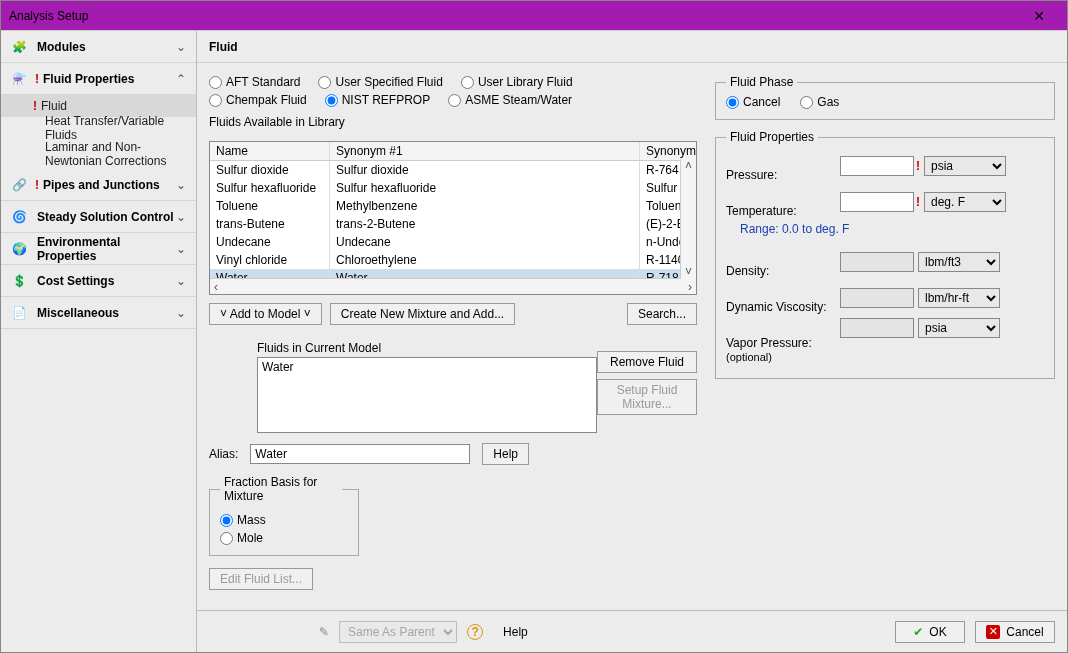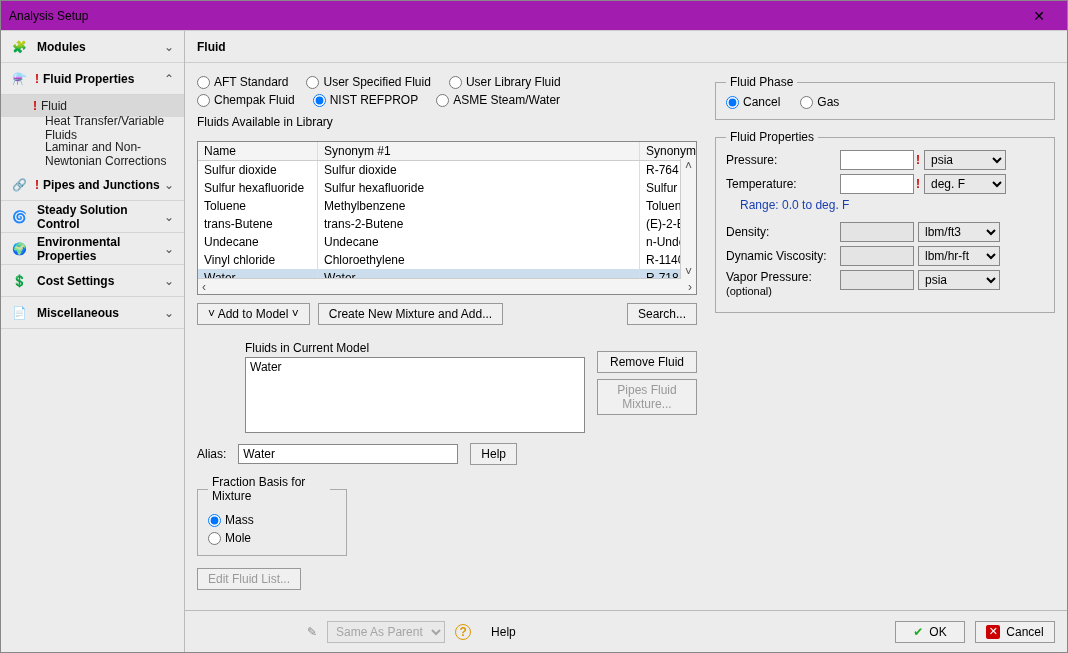--- a/index.html
+++ b/index.html
@@ -39,21 +39,21 @@
 .btnrow { display:flex; gap:8px; margin-top:8px; align-items:flex-end;}
 .btn { background:#f0f0f0; border:1px solid #999; padding:3px 10px; cursor:pointer; display:inline-flex; align-items:center; gap:6px;}
 .btn:disabled, .btn.disabled { color:#999; cursor:default; }
 .currbox { background:#fff; border:1px solid #888; height:76px; padding:2px 4px; margin-top:2px; width:340px;}
 .aliasrow{ display:flex; align-items:center; gap:12px; margin-top:10px;}
 .aliasrow input[type=text]{ width:220px; border:1px solid #888; padding:2px 4px; background:#fff;}
 fieldset { border:1px solid #aaa; margin:0; padding:6px 16px 10px 10px; }
 legend { padding:0 4px; }
 .fieldset-row{ display:flex; align-items:center; gap:6px; margin-top:4px;}
 .proprow{ display:flex; align-items:center; margin-bottom:4px; gap:4px;}
-.proprow .plabel{ width:110px; }
+.proprow .plabel{ width:110px;margin-top:18px; }
 .proprow input[type=text]{ width:74px; border:1px solid #888; padding:2px 2px; background:#fff;}
 .proprow input.ro{ background:#e4e4e4; }
 .proprow select{ width:82px; border:1px solid #888; background:#e8e8e8; padding:1px 2px;}
 .err{ color:#c00; font-weight:bold; margin-left:-2px; }
 .rangeline{ color:#1a3fb0; margin:2px 0 10px 14px; }
 .footer { height:42px; border-top:1px solid #bbb; background:#ececec; display:flex; align-items:center; padding:0 12px; gap:10px;}
 .footer .spacer{flex:1;}
 .okicon{color:#2a2;} .cancelicon{background:#c00;color:#fff;width:14px;height:14px;display:inline-flex;align-items:center;justify-content:center;font-size:11px;border-radius:2px;}
 select.sameas{border:1px solid #aaa;background:#e8e8e8;padding:2px 4px;color:#888;}
 </style>
@@ -205,30 +205,30 @@
               </div>
           </div>
 
           <div class="btnrow">
             <button class="btn">˅  Add to Model  ˅</button>
             <button class="btn">Create New Mixture and Add...</button>
             <span style="flex:1"></span>
             <button class="btn">Search...</button>
           </div>
 
-          <div style="display:flex; gap:12px; margin-top:8px;margin-left:48px;">
+          <div style="display:flex; margin-top:8px;margin-left:48px;">
             <div>
               <div class="seclabel">Fluids in Current Model</div>
               <div class="currbox">
                 <div>Water</div>
               </div>
             </div>
             <div style="display:flex;flex-direction:column;gap:6px;margin-top:18px;">
               <button class="btn" style="width:100px;justify-content:center">Remove Fluid</button>
-              <button class="btn disabled" style="width:100px;justify-content:center">Pipes Fluid Mixture...</button>
+              <button class="btn disabled" style="width:100px;justify-content:center">Setup Fluid Mixture...</button>
             </div>
           </div>
 
           <div class="aliasrow">
             <span>Alias:</span>
             <input type="text" value="Water" style="">
             <button class="btn">Help</button>
           </div>
 
           <fieldset style="width:150px;margin-top:10px">

